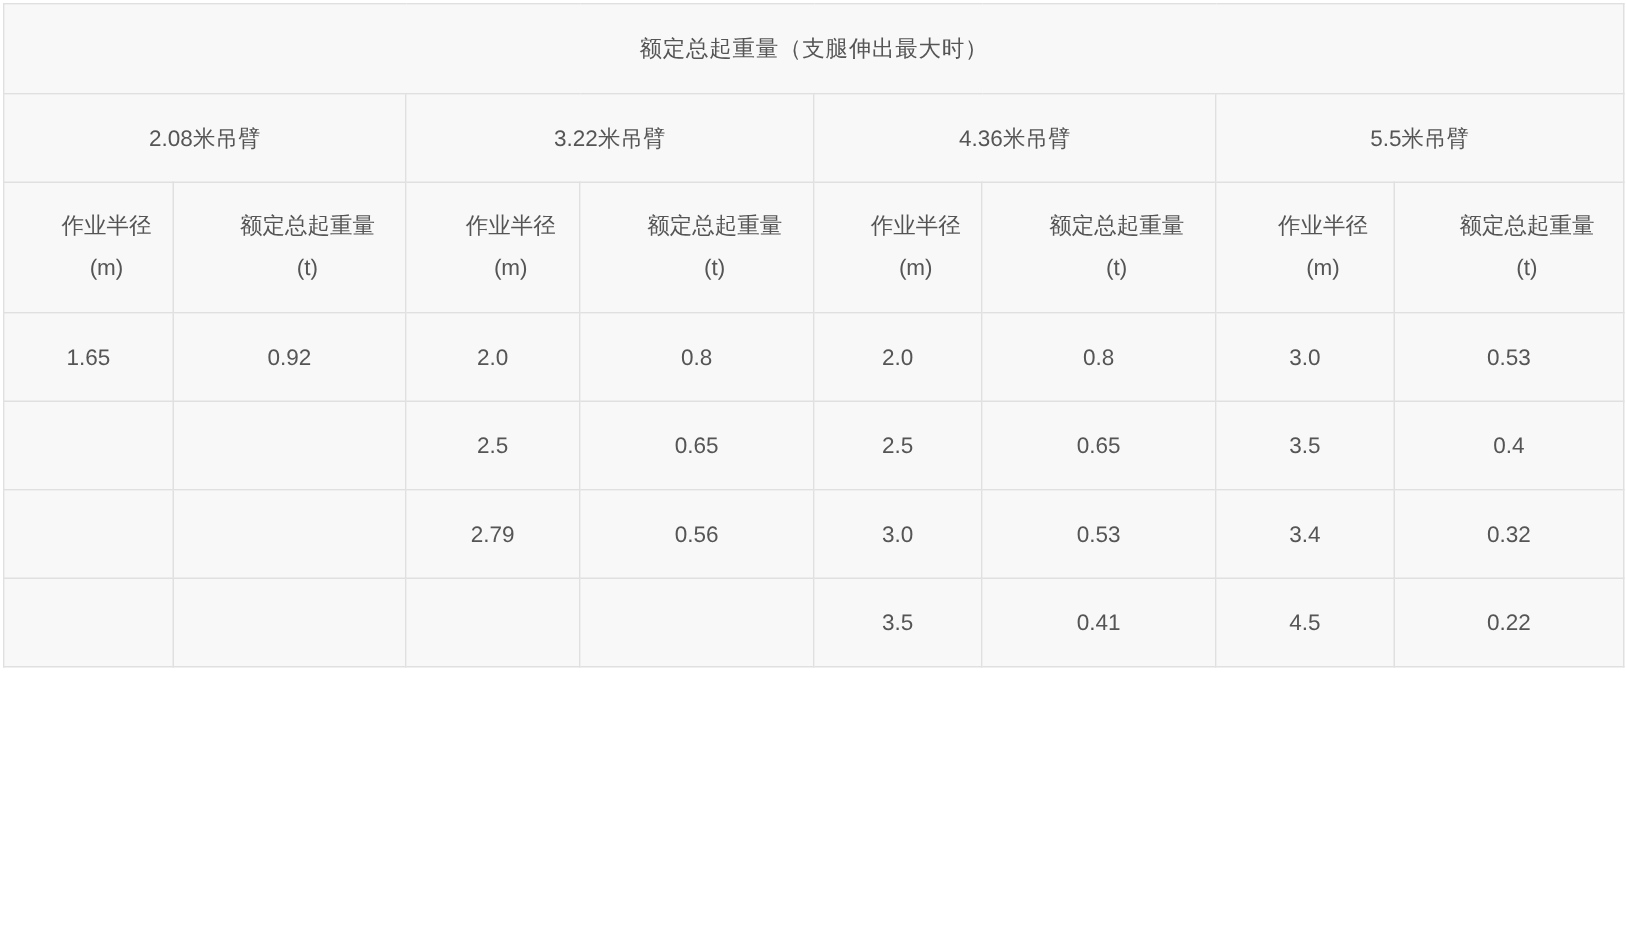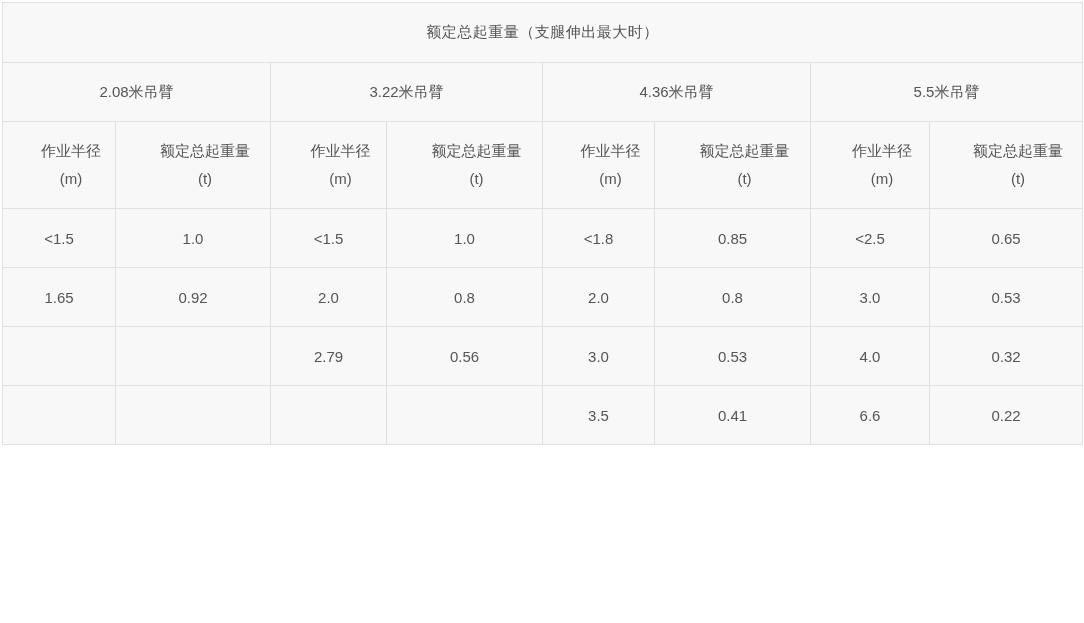--- a/index.html
+++ b/index.html
@@ -95,54 +95,54 @@
           <div>(m)</div>
         </th>
         <th>
           <div>额定总起重量</div>
           <div>(t)</div>
         </th>
       </tr>
     </thead>
     <tbody>
       <tr>
-        <td>&lt;1.5</td>
-        <td>1.0</td>
-        <td>&lt;1.5</td>
-        <td>1.0</td>
-        <td>&lt;1.8</td>
-        <td>0.85</td>
-        <td>&lt;2.5</td>
-        <td>0.65</td>
-      </tr>
-      <tr>
         <td>1.65</td>
         <td>0.92</td>
         <td>2.0</td>
         <td>0.8</td>
         <td>2.0</td>
         <td>0.8</td>
         <td>3.0</td>
         <td>0.53</td>
       </tr>
       <tr>
         <td></td>
         <td></td>
+        <td>2.5</td>
+        <td>0.65</td>
+        <td>2.5</td>
+        <td>0.65</td>
+        <td>3.5</td>
+        <td>0.4</td>
+      </tr>
+      <tr>
+        <td></td>
+        <td></td>
         <td>2.79</td>
         <td>0.56</td>
         <td>3.0</td>
         <td>0.53</td>
-        <td>4.0</td>
+        <td>3.4</td>
         <td>0.32</td>
       </tr>
       <tr>
         <td></td>
         <td></td>
         <td></td>
         <td></td>
         <td>3.5</td>
         <td>0.41</td>
-        <td>6.6</td>
+        <td>4.5</td>
         <td>0.22</td>
       </tr>
     </tbody>
   </table>
 </div>
 
 </body></html>

